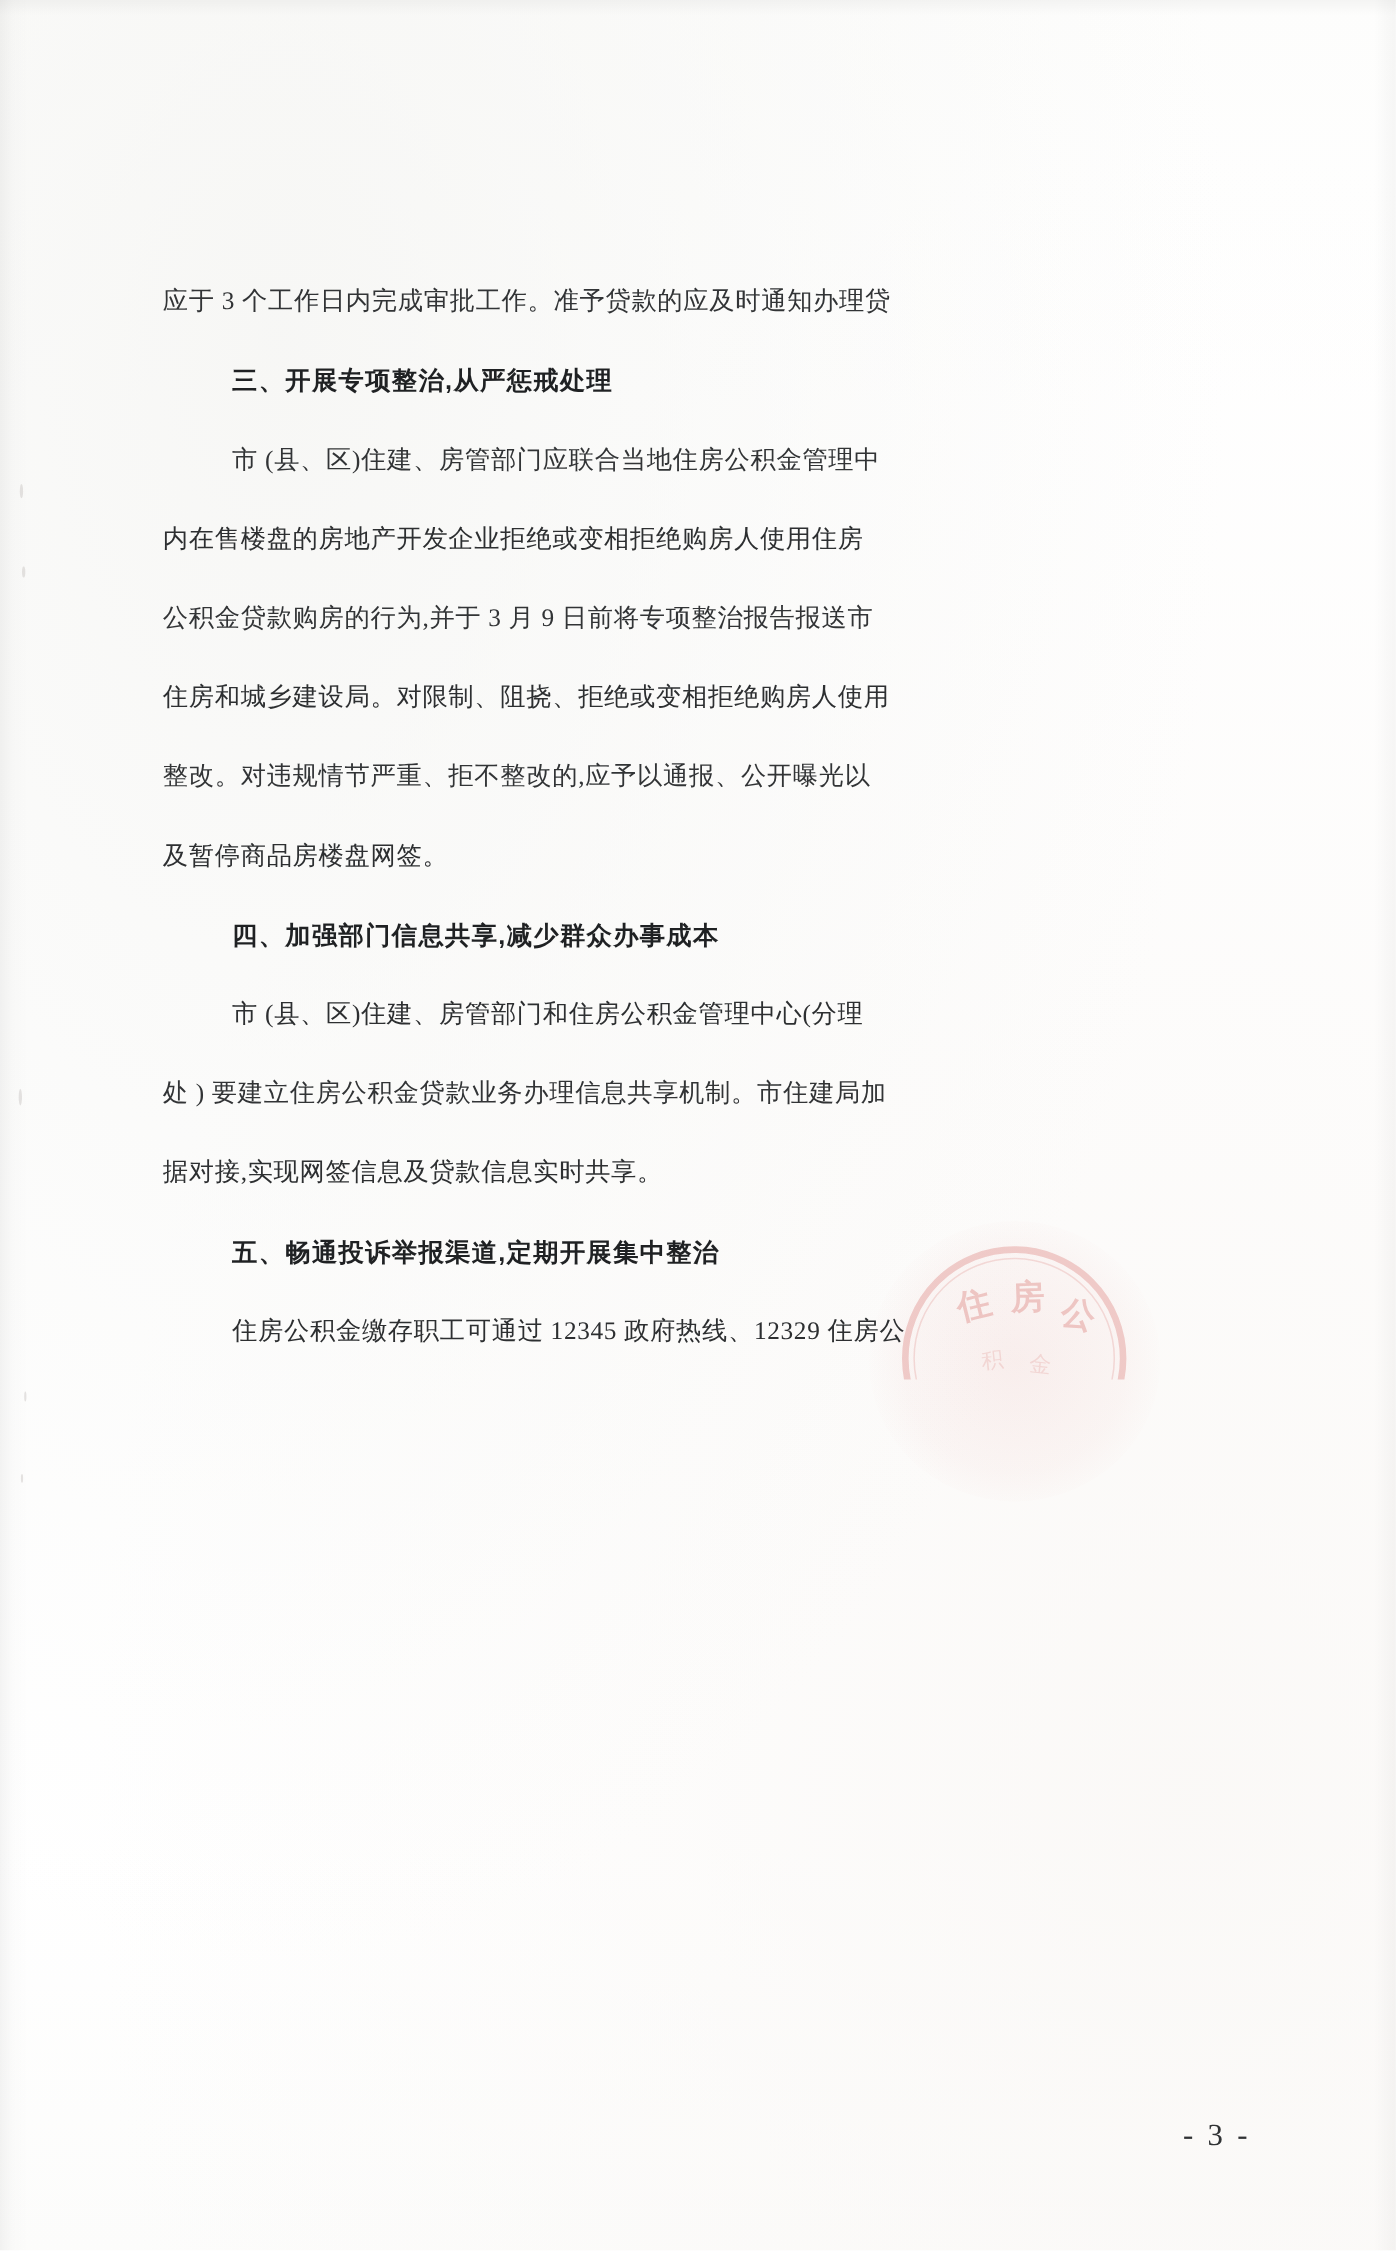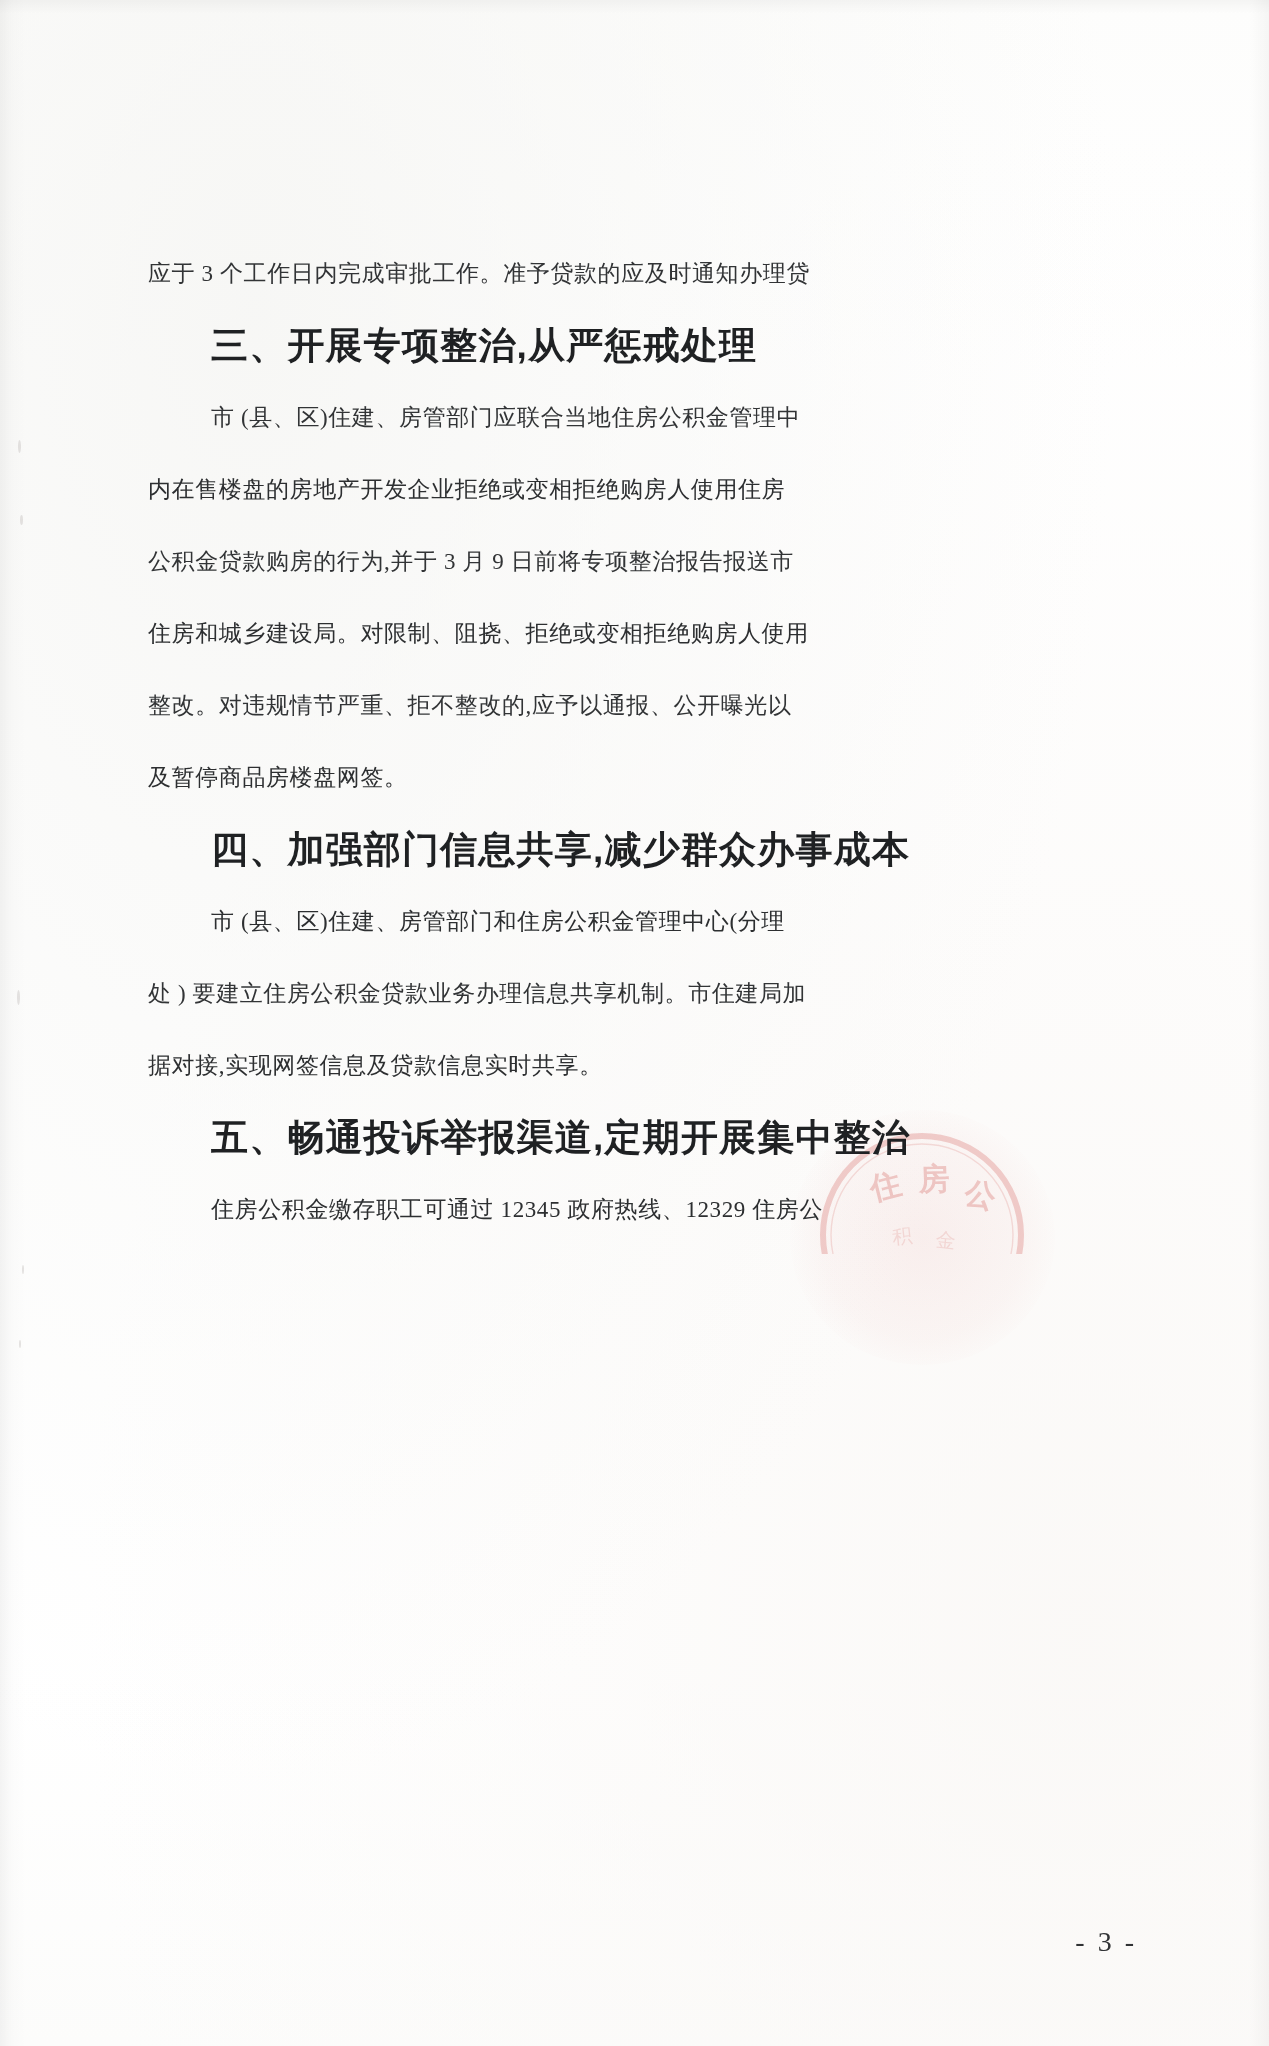--- a/index.html
+++ b/index.html
@@ -73,21 +73,21 @@
     letter-spacing: 0.6px;
     white-space: pre;
     font-family: "Liberation Serif", "DejaVu Serif", serif;
   }
 
   .line.indent {
     text-indent: 63px;
   }
 
   .heading {
-    font-size: 37px;
+    font-size: 23px;
     line-height: 72px;
     height: 72px;
     color: #1f2123;
     font-weight: bold;
     text-indent: 63px;
     letter-spacing: 1.2px;
     white-space: pre;
     font-family: "Liberation Sans", "DejaVu Sans", sans-serif;
   }
 

